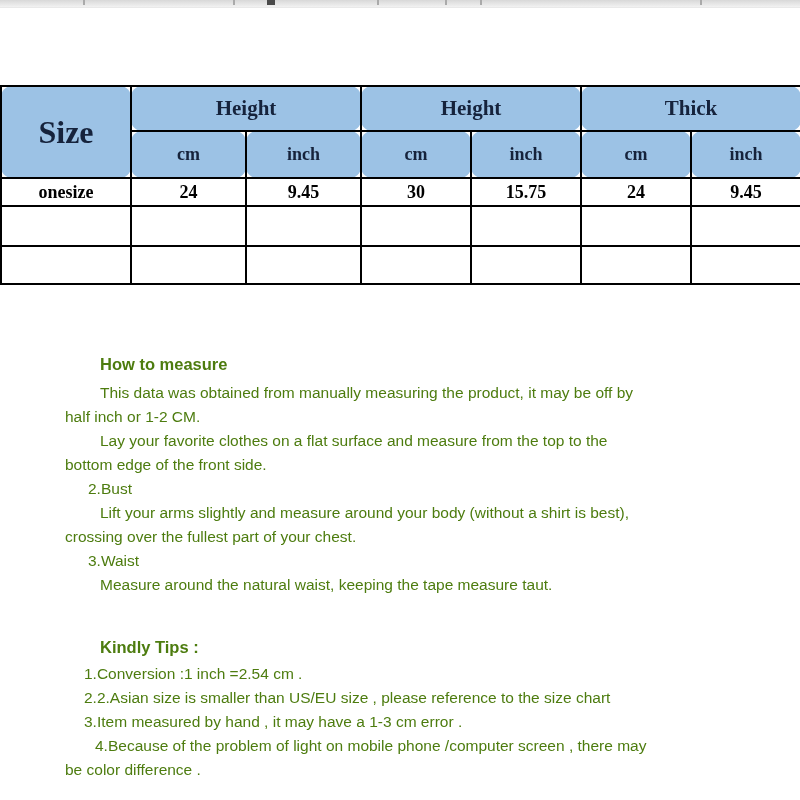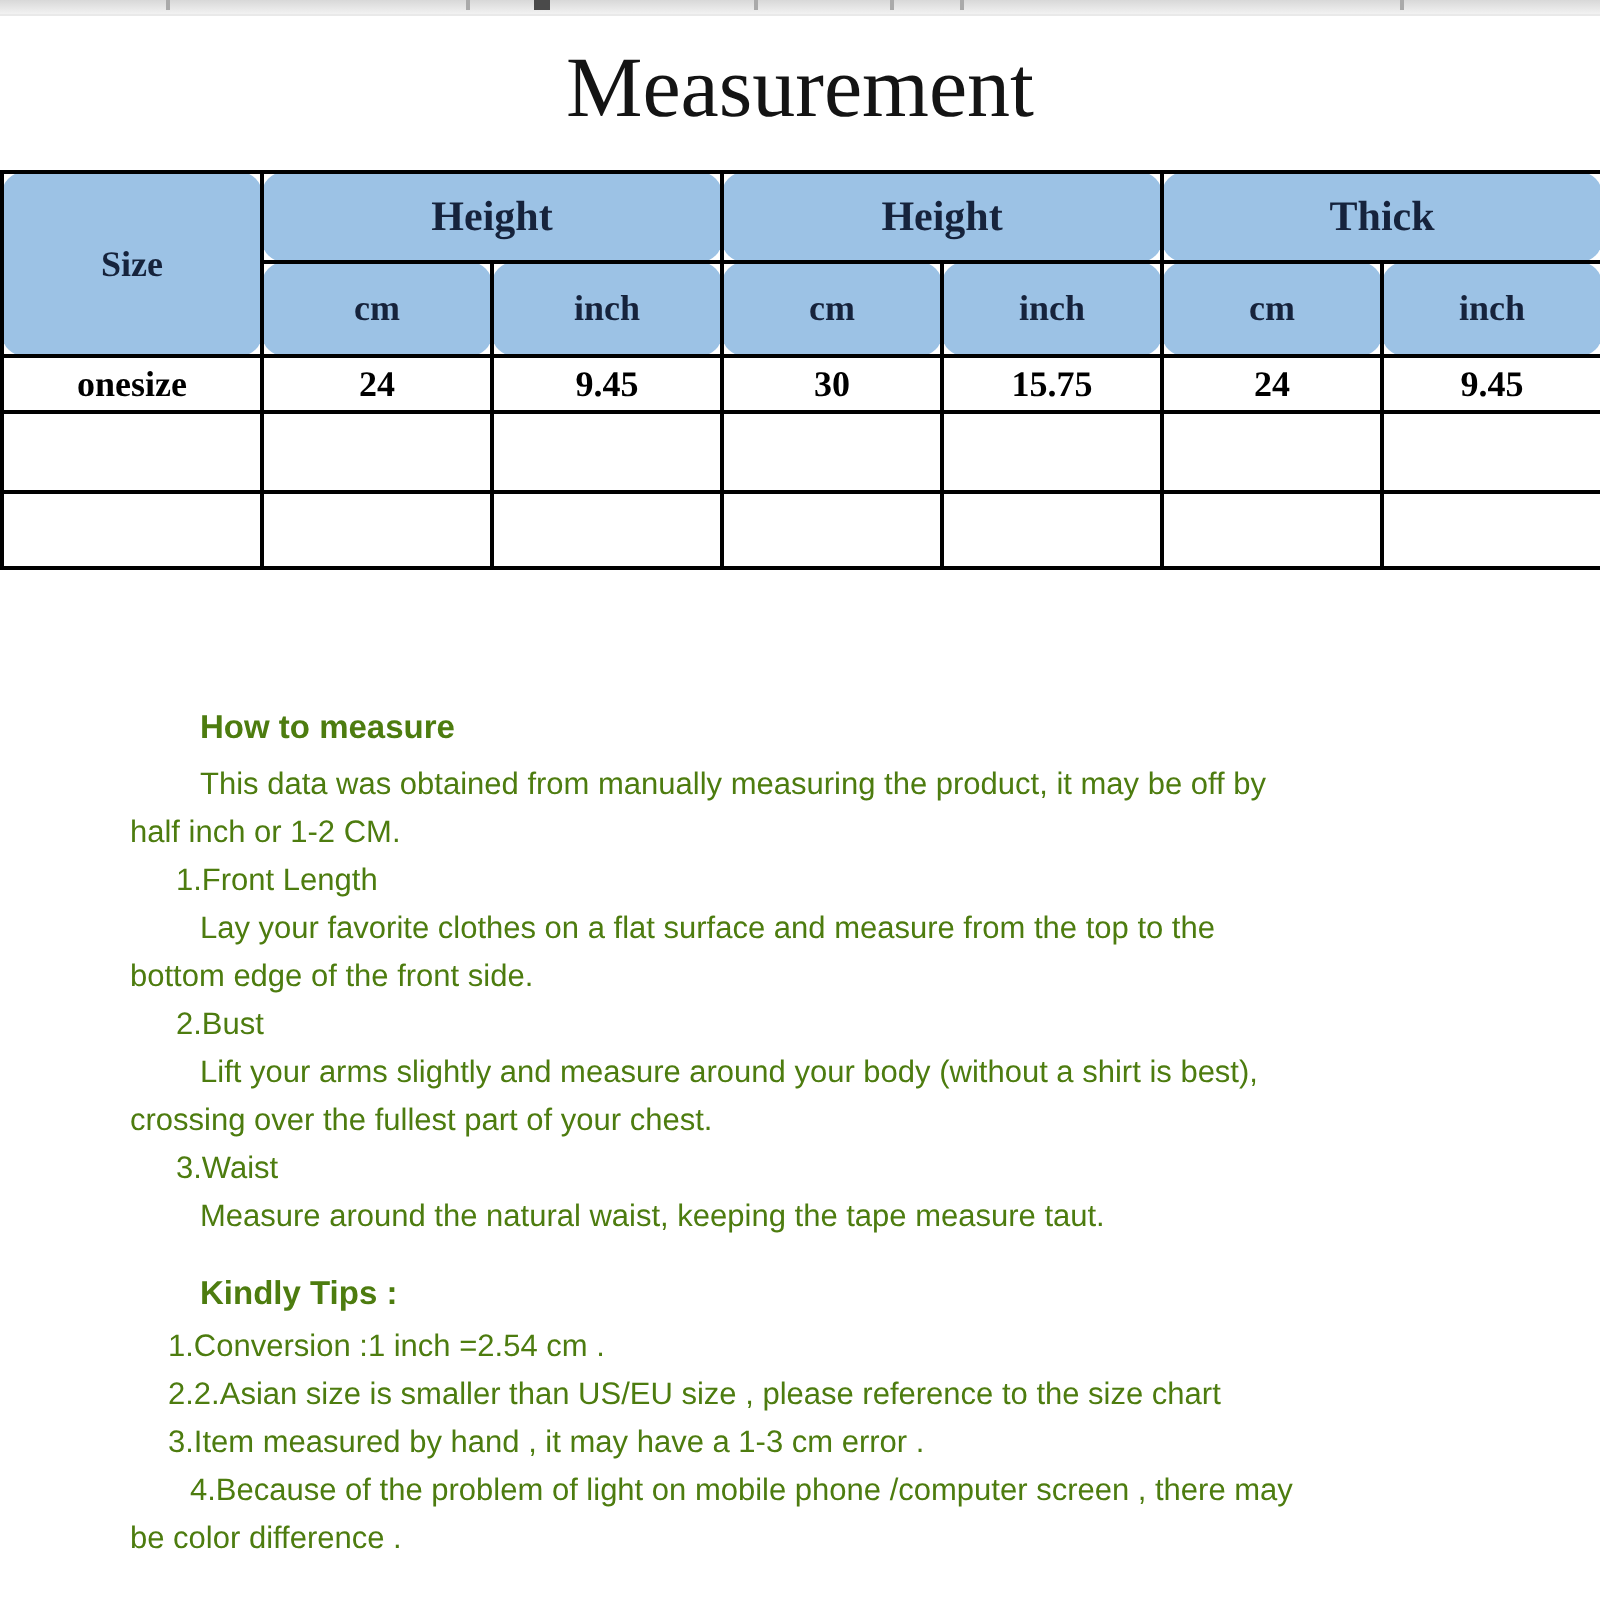--- a/index.html
+++ b/index.html
@@ -68,21 +68,21 @@
   table.size-table th {
     background: var(--header-bg, #9cc2e5);
     color: var(--header-text, #16233c);
     border-radius: 11px;
   }
   tr.hrow1 { height: 45px; }
   tr.hrow2 { height: 47px; margin-top: 18px; }
   tr.drow  { height: 28px; }
   tr.erow1 { height: 40px; }
   tr.erow2 { height: 38px; }
-  th.c-size  { font-size: 18px; }
+  th.c-size  { font-size: 32px; }
   th.c-group { font-size: 21px; }
   th.c-unit  { font-size: 18px; }
   td.c-data  { font-size: 18px; color: #000000; background: #ffffff; }
 
   .text-block {
     position: absolute;
     left: 65px;
     width: 700px;
     color: #4d7c0f;
     font-size: 15.5px;
@@ -111,21 +111,20 @@
   <div class="top-crop">
     <span class="tick" style="left:83px"></span>
     <span class="tick" style="left:233px"></span>
     <span class="blob" style="left:267px"></span>
     <span class="tick" style="left:377px"></span>
     <span class="tick" style="left:445px"></span>
     <span class="tick" style="left:480px"></span>
     <span class="tick" style="left:700px"></span>
   </div>
 
-  <h1 class="title">Measurement</h1>
 
   <table class="size-table">
     <colgroup>
       <col style="width:130px">
       <col style="width:115px">
       <col style="width:115px">
       <col style="width:110px">
       <col style="width:110px">
       <col style="width:110px">
       <col style="width:110px">
@@ -172,21 +171,20 @@
         <td class="c-data"></td>
         <td class="c-data"></td>
       </tr>
     </tbody>
   </table>
 
   <div class="text-block block-measure">
     <div class="heading hm-heading">How to measure</div>
     <div class="line i1">This data was obtained from manually measuring the product, it may be off by</div>
     <div class="line i0">half inch or 1-2 CM.</div>
-    <div class="line i2">1.Front Length</div>
     <div class="line i1">Lay your favorite clothes on a flat surface and measure from the top to the</div>
     <div class="line i0">bottom edge of the front side.</div>
     <div class="line i2">2.Bust</div>
     <div class="line i1">Lift your arms slightly and measure around your body (without a shirt is best),</div>
     <div class="line i0">crossing over the fullest part of your chest.</div>
     <div class="line i2">3.Waist</div>
     <div class="line i1">Measure around the natural waist, keeping the tape measure taut.</div>
   </div>
 
   <div class="text-block block-tips">

